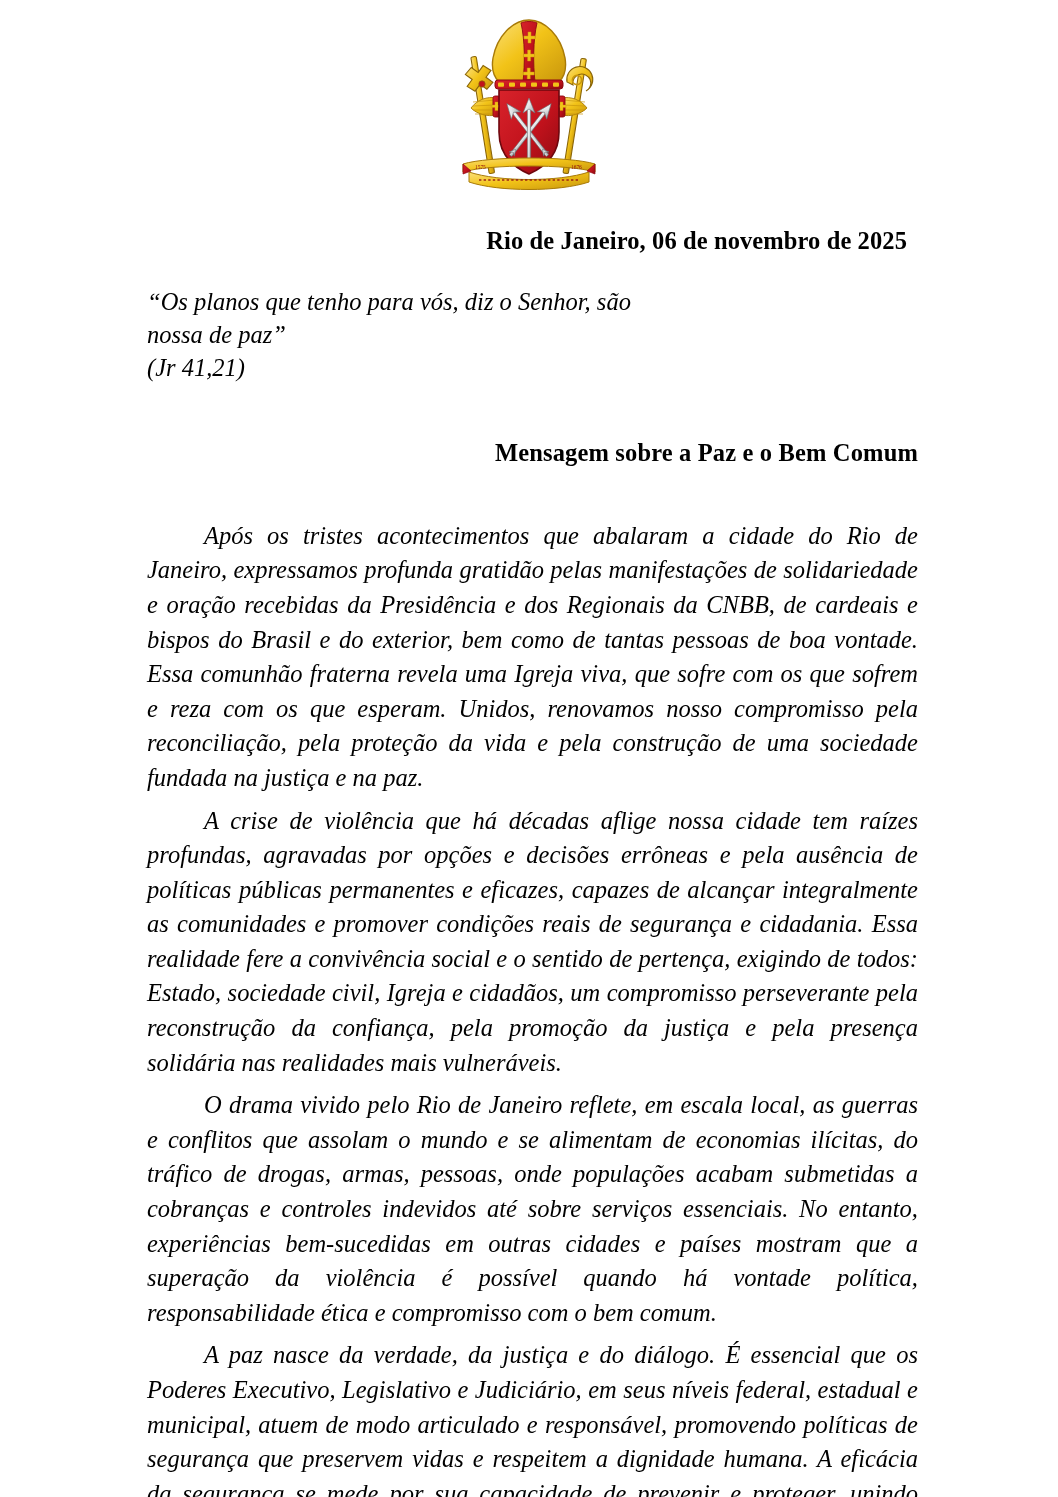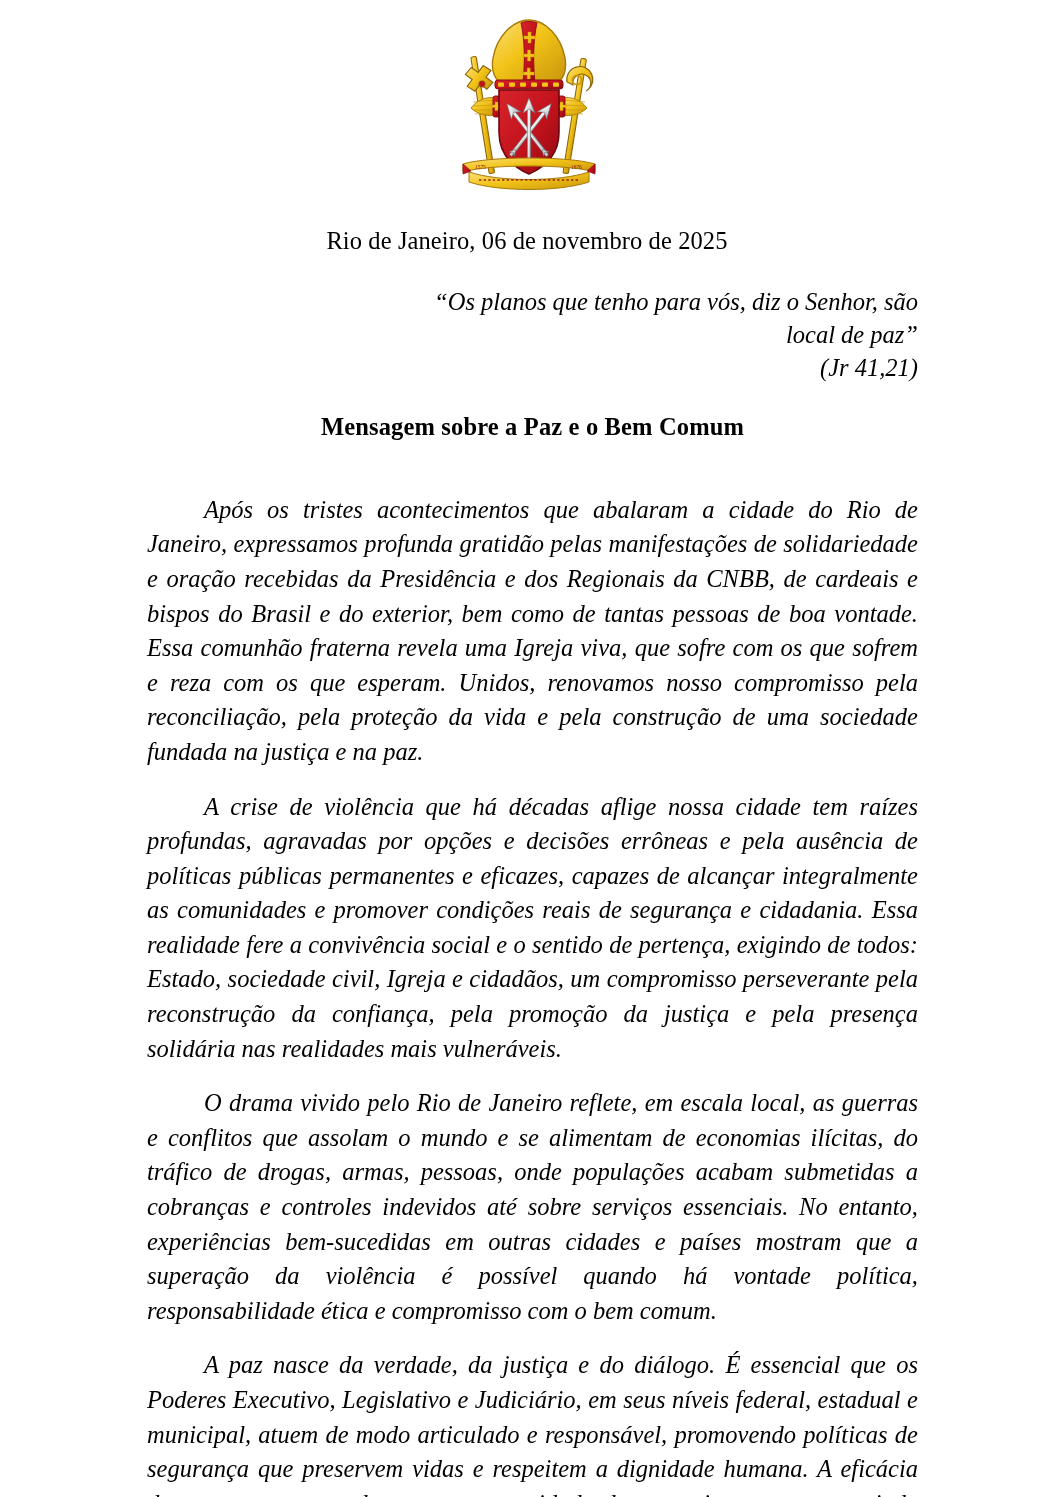--- a/index.html
+++ b/index.html
@@ -35,63 +35,64 @@
     height: 185px;
     display: block;
   }
 
   
   .doc-body {
     padding: 0 140px 0 147px;
     box-sizing: border-box;
   }
   .dateline {
-    text-align: center;
+    text-align: right;
     font-size: 24.5px;
     line-height: 1.34;
     margin-top: 26px;
     margin-right: 11px;
     padding-right: 0;
     letter-spacing: 0.1px;
+    font-weight: bold;
   }
   .epigraph {
-    text-align: right;
+    text-align: left;
     font-style: italic;
     font-size: 24.5px;
     line-height: 1.36;
     margin-top: 27px;
   }
   .epigraph .ref {
     display: block;
   }
 
   .doc-title {
-    text-align: center;
+    text-align: right;
     font-weight: bold;
     font-size: 24.5px;
-    margin-top: 28px;
+    margin-top: 54px;
     letter-spacing: 0.15px;
   }
 
   
   .content {
     margin-top: 52px;
   }
   .content p {
     font-size: 24.5px;
     line-height: 1.412;
     text-align: justify;
     text-justify: inter-word;
     text-indent: 57px;
     margin: 0 0 0 0;
     hyphens: none;
     font-style: italic;
   }
   .content p + p {
-    margin-top: 20px;
+    margin-top: 8px;
   }
 </style>
 </head>
 <body>
 
 <div class="page">
 
   <div class="crest-wrap">
     <svg class="crest" viewBox="0 0 160 185">
       <defs>
@@ -199,21 +200,21 @@
       </g>
     </svg>
   </div>
 
   <div class="doc-body">
 
     <div class="dateline">Rio de Janeiro, 06 de novembro de 2025</div>
 
     <div class="epigraph">
       <span>“Os planos que tenho para vós, diz o Senhor, são</span><br>
-      <span>local de paz”</span>
+      <span>nossa de paz”</span>
       <span class="ref">(Jr 41,21)</span>
     </div>
 
     <h1 class="doc-title">Mensagem sobre a Paz e o Bem Comum</h1>
 
     <div class="content">
       <p>Após os tristes acontecimentos que abalaram a cidade do Rio de Janeiro, expressamos profunda gratidão pelas manifestações de solidariedade e oração recebidas da Presidência e dos Regionais da CNBB, de cardeais e bispos do Brasil e do exterior, bem como de tantas pessoas de boa vontade. Essa comunhão fraterna revela uma Igreja viva, que sofre com os que sofrem e reza com os que esperam. Unidos, renovamos nosso compromisso pela reconciliação, pela proteção da vida e pela construção de uma sociedade fundada na justiça e na paz.</p>
       <p>A crise de violência que há décadas aflige nossa cidade tem raízes profundas, agravadas por opções e decisões errôneas e pela ausência de políticas públicas permanentes e eficazes, capazes de alcançar integralmente as comunidades e promover condições reais de segurança e cidadania. Essa realidade fere a convivência social e o sentido de pertença, exigindo de todos: Estado, sociedade civil, Igreja e cidadãos, um compromisso perseverante pela reconstrução da confiança, pela promoção da justiça e pela presença solidária nas realidades mais vulneráveis.</p>
       <p>O drama vivido pelo Rio de Janeiro reflete, em escala local, as guerras e conflitos que assolam o mundo e se alimentam de economias ilícitas, do tráfico de drogas, armas, pessoas, onde populações acabam submetidas a cobranças e controles indevidos até sobre serviços essenciais. No entanto, experiências bem-sucedidas em outras cidades e países mostram que a superação da violência é possível quando há vontade política, responsabilidade ética e compromisso com o bem comum.</p>
       <p>A paz nasce da verdade, da justiça e do diálogo. É essencial que os Poderes Executivo, Legislativo e Judiciário, em seus níveis federal, estadual e municipal, atuem de modo articulado e responsável, promovendo políticas de segurança que preservem vidas e respeitem a dignidade humana. A eficácia da segurança se mede por sua capacidade de prevenir e proteger, unindo ações firmes a políticas sociais duradouras que assegurem educação, saúde, saneamento e oportunidades de trabalho, especialmente nas comunidades mais vulneráveis, onde há sonhos de uma cidade onde todos possam ter justiça, paz, habitação, emprego e liberdade.</p>

